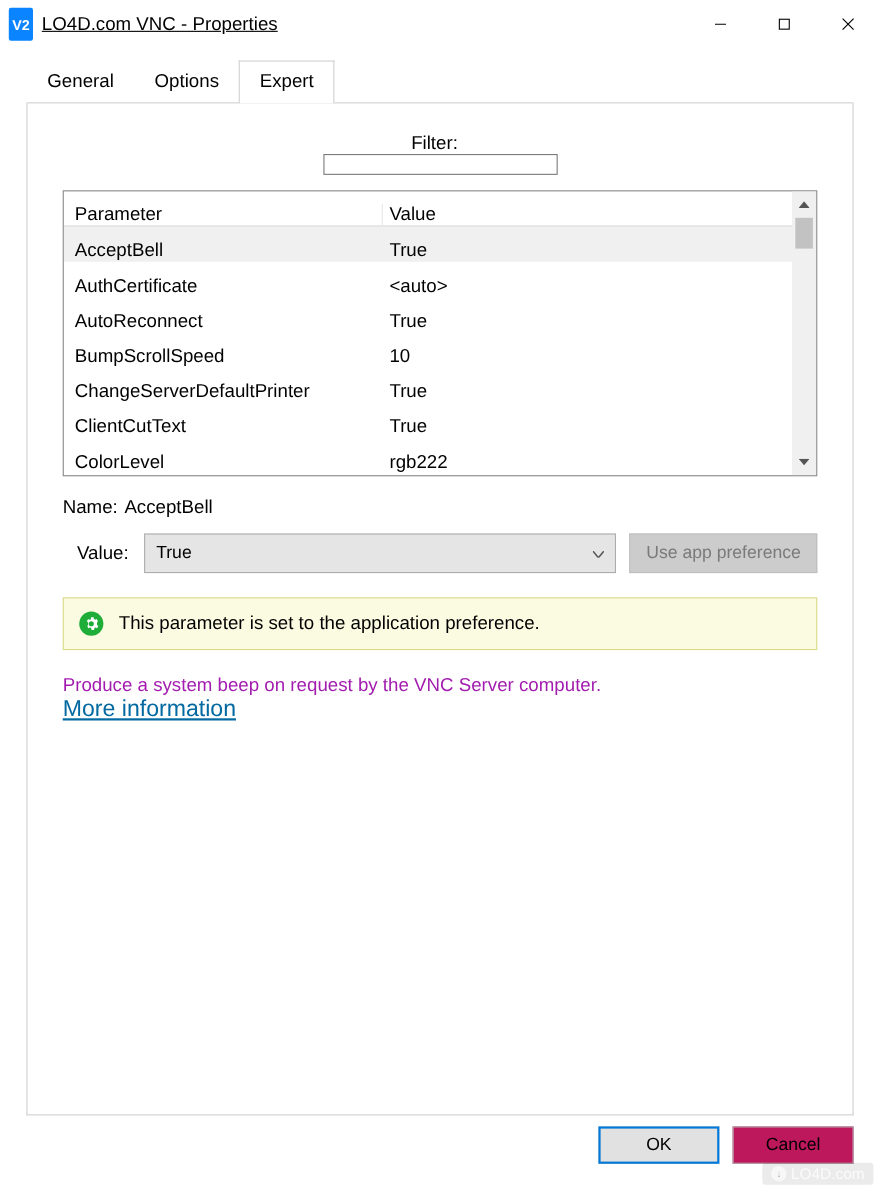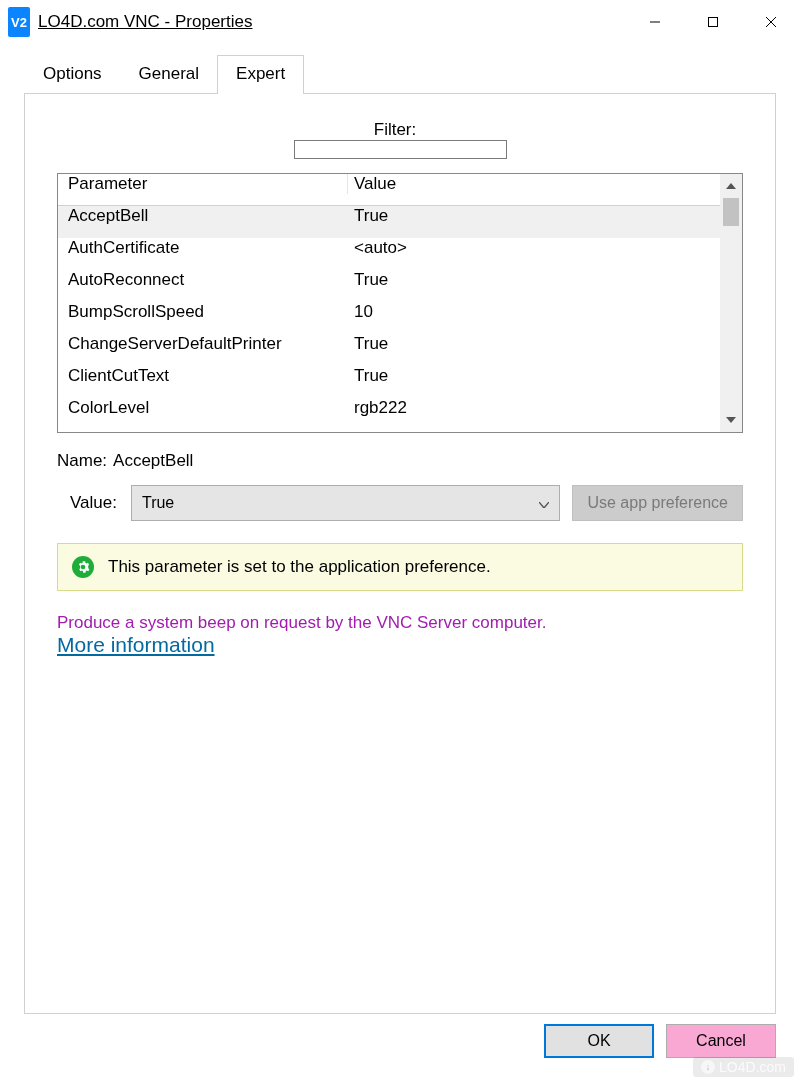--- a/index.html
+++ b/index.html
@@ -116,21 +116,21 @@
       display: flex;
       overflow: hidden;
     }
     .param-table {
       flex: 1;
       overflow: hidden;
     }
     .pt-row {
       display: flex;
       height: 32px;
-      align-items: flex-start;
+      align-items: flex-end;
       font-size: 17px;
     }
     .pt-header {
       border-bottom: 1px solid #d0d0d0;
       font-weight: normal;
     }
     .pt-cell-param {
       width: 290px;
       padding-left: 10px;
     }
@@ -248,21 +248,21 @@
       font-size: 16px;
       display: flex;
       align-items: center;
       justify-content: center;
     }
     .dlg-btn.ok {
       background: #e1e1e1;
       border: 2px solid #0078d7;
     }
     .dlg-btn.cancel {
-      background: #f9a8d4;
+      background: #be185d;
       border: 1px solid #adadad;
     }
     .watermark {
       position: absolute;
       right: 6px;
       bottom: 6px;
       color: rgba(255,255,255,0.8);
       background: rgba(0,0,0,0.08);
       padding: 2px 8px;
       font-size: 14px;
@@ -305,22 +305,22 @@
           <line x1="1" y1="1" x2="11" y2="11" stroke="#000" stroke-width="1"></line>
           <line x1="11" y1="1" x2="1" y2="11" stroke="#000" stroke-width="1"></line>
         </svg>
     </div>
   </div>
 </div>
 
 <div class="content-area">
 
   <div class="tabs">
+    <div class="tab inactive">General</div>
     <div class="tab inactive">Options</div>
-    <div class="tab inactive">General</div>
     <div class="tab active">Expert</div>
   </div>
 
   <div class="tab-panel">
 
     
     <div class="filter-row">
       <span class="filter-label">Filter:</span>
       <input class="filter-input" type="text" value="" style="">
     </div>

